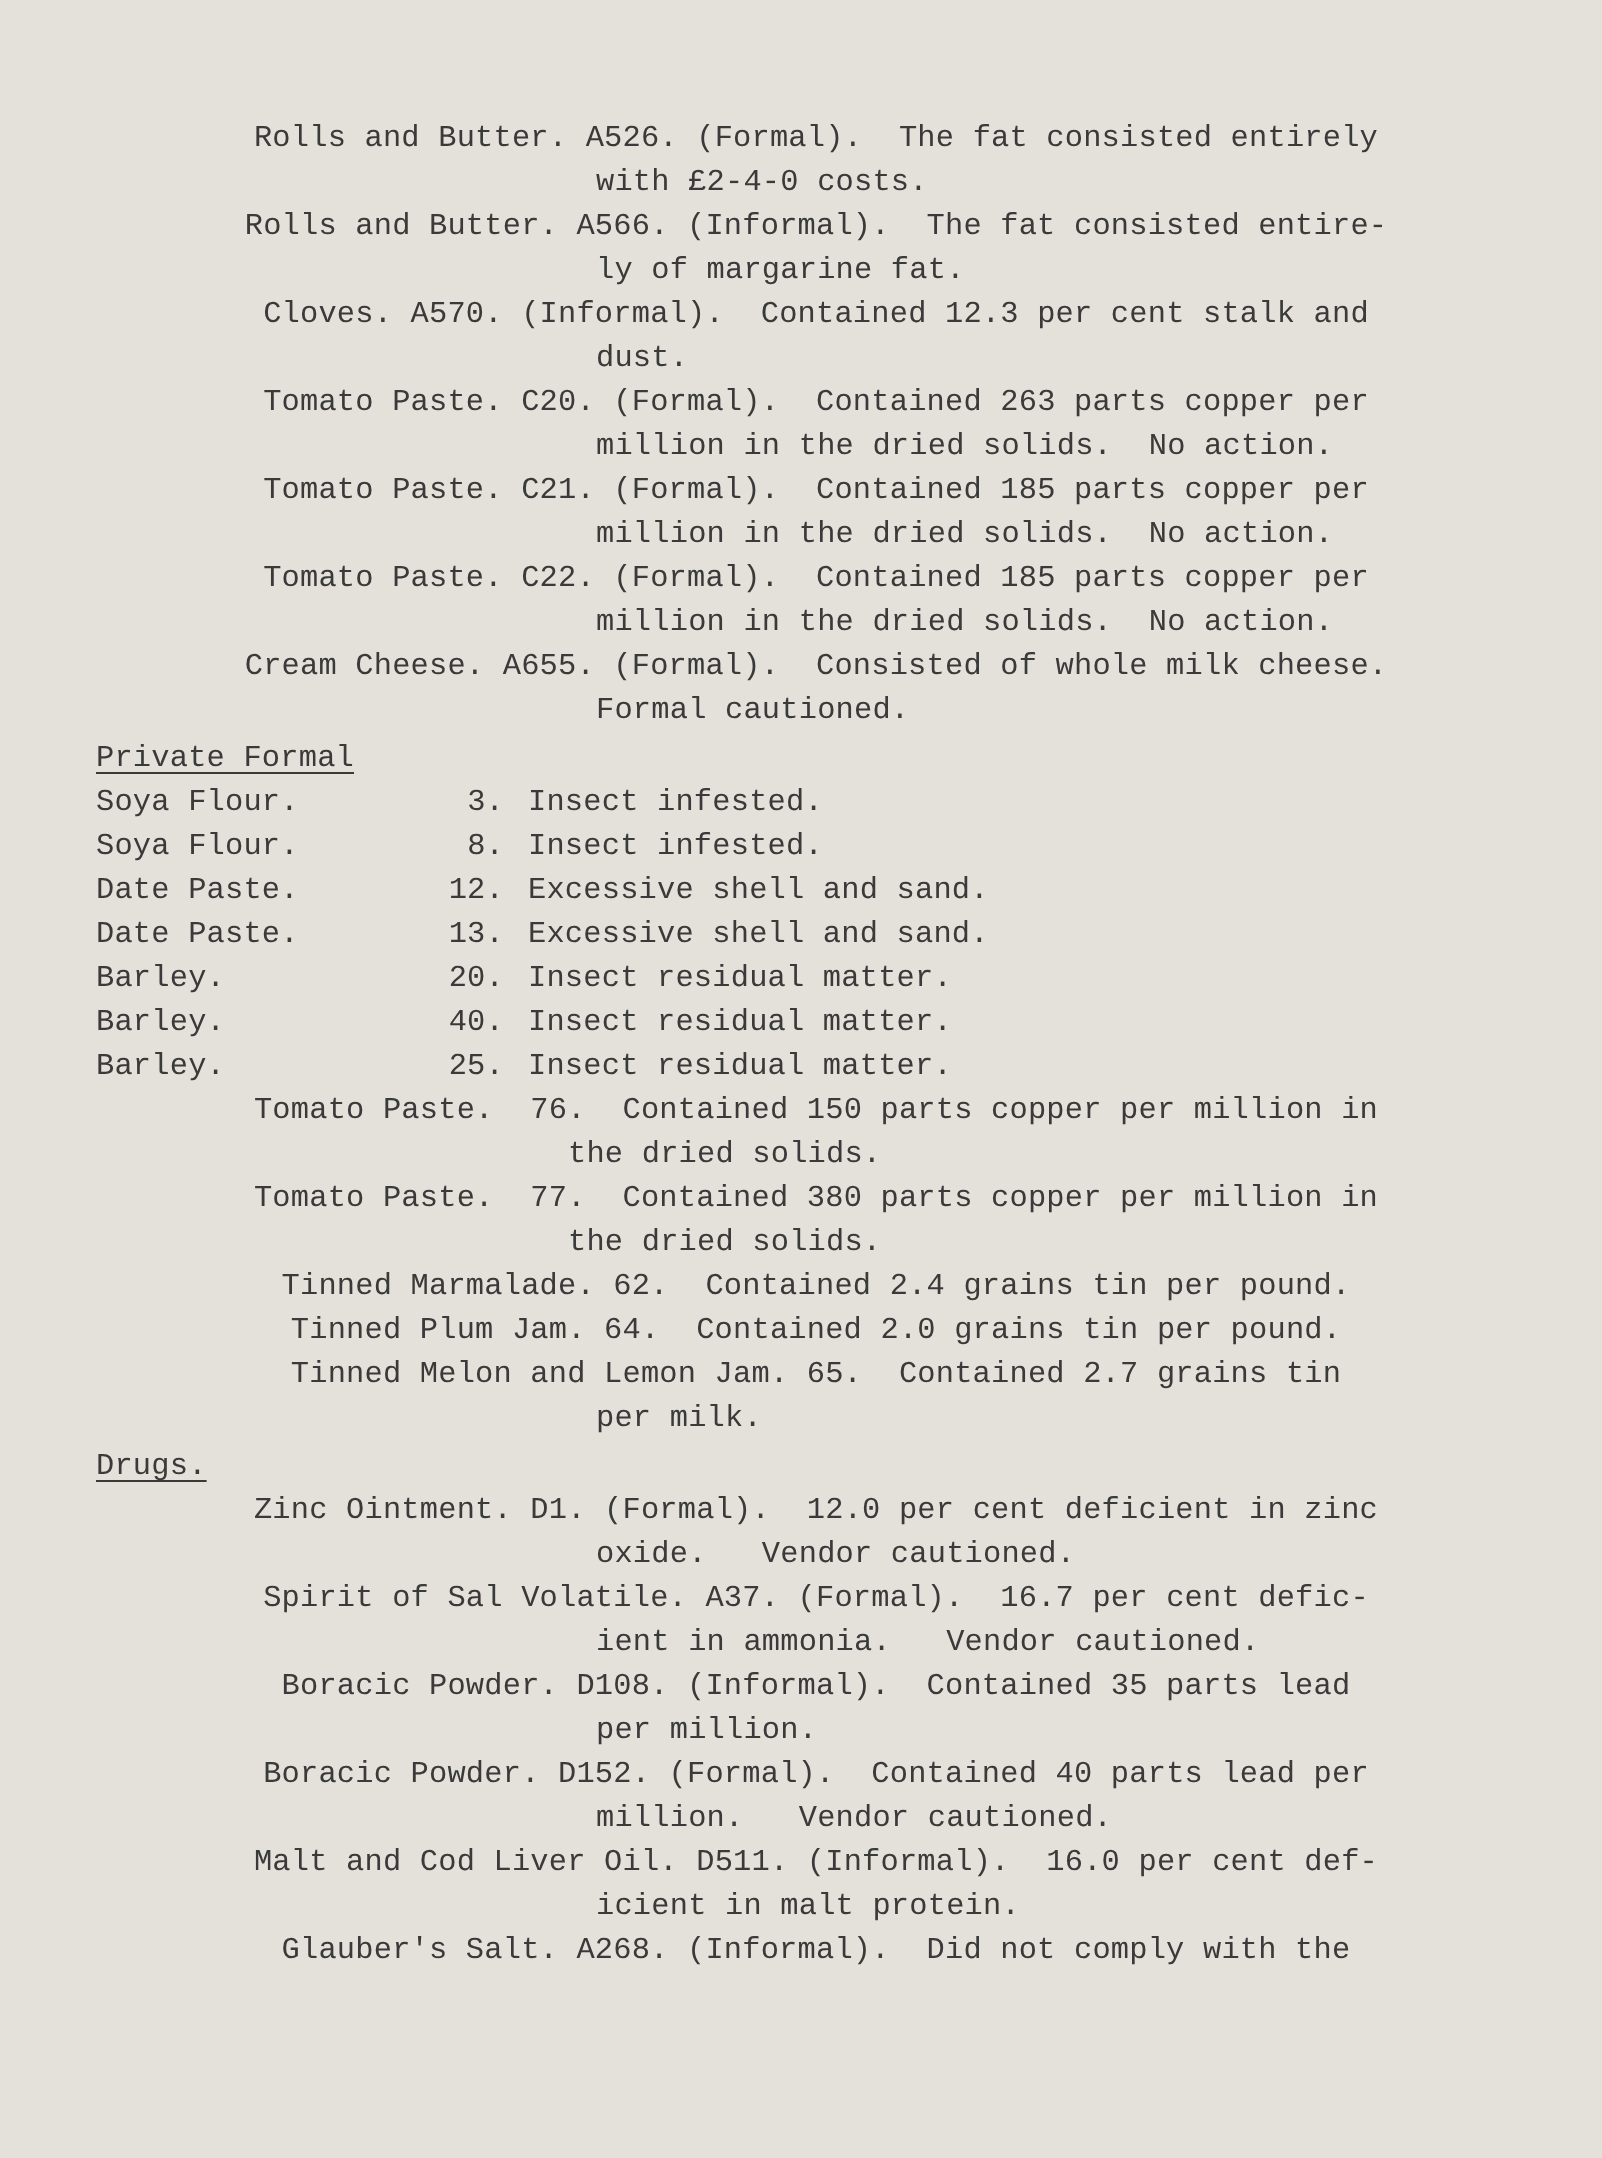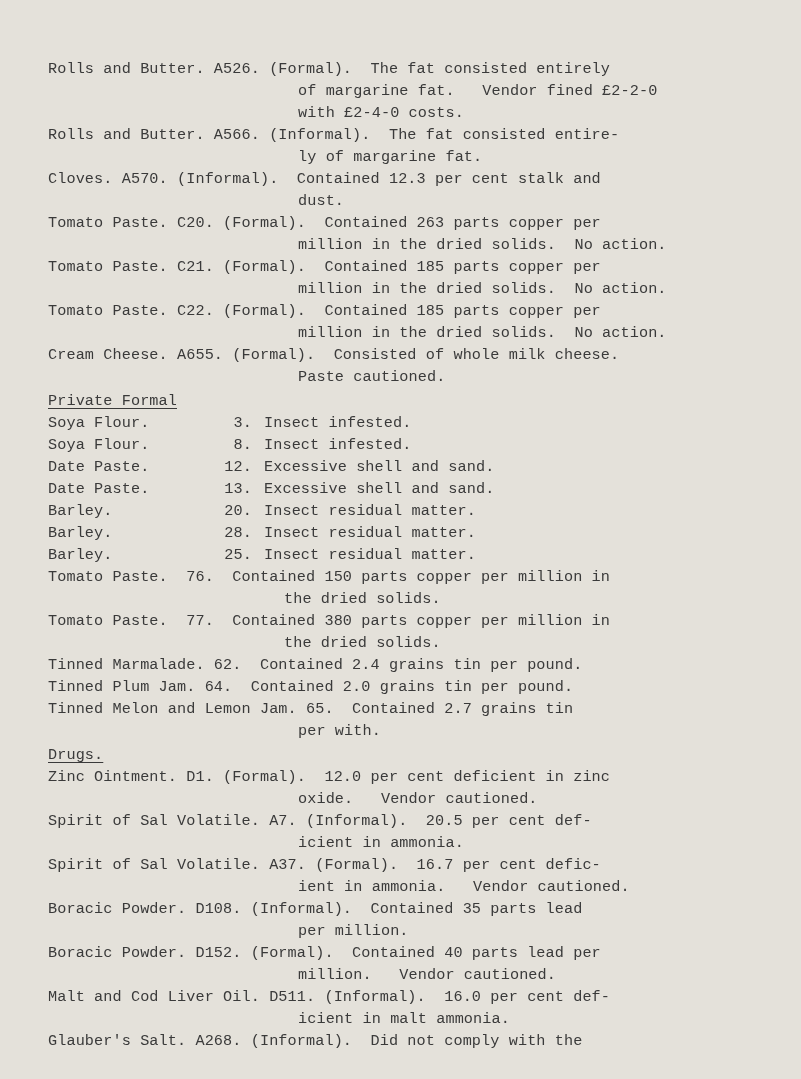--- a/index.html
+++ b/index.html
@@ -32,20 +32,21 @@
       line-height: 22px;
       letter-spacing: 0.1px;
     }
     .entry {
       position: relative;
       margin: 0;
     }
     .entry .line {
       white-space: pre;
       display: block;
+      text-align: center;
     }
     .cont {
       display: block;
       white-space: pre;
       padding-left: 250px;
     }
     .heading {
       display: inline-block;
       text-decoration: underline;
       text-underline-offset: 3px;
@@ -62,21 +63,20 @@
     .tp-row .cont { padding-left: 236px; }
   </style>
 </head>
 <body>
 
 <div class="page">
   <div class="content">
 
     <div class="entry">
       <span class="line">Rolls and Butter. A526. (Formal).  The fat consisted entirely</span>
-      <span class="cont">of margarine fat.   Vendor fined £2-2-0</span>
       <span class="cont">with £2-4-0 costs.</span>
     </div>
     <div class="entry">
       <span class="line">Rolls and Butter. A566. (Informal).  The fat consisted entire-</span>
       <span class="cont">ly of margarine fat.</span>
     </div>
     <div class="entry">
       <span class="line">Cloves. A570. (Informal).  Contained 12.3 per cent stalk and</span>
       <span class="cont">dust.</span>
     </div>
@@ -87,21 +87,21 @@
     <div class="entry">
       <span class="line">Tomato Paste. C21. (Formal).  Contained 185 parts copper per</span>
       <span class="cont">million in the dried solids.  No action.</span>
     </div>
     <div class="entry">
       <span class="line">Tomato Paste. C22. (Formal).  Contained 185 parts copper per</span>
       <span class="cont">million in the dried solids.  No action.</span>
     </div>
     <div class="entry">
       <span class="line">Cream Cheese. A655. (Formal).  Consisted of whole milk cheese.</span>
-      <span class="cont">Paste cautioned.</span>
+      <span class="cont">Formal cautioned.</span>
     </div>
 
     <div>
       <span class="heading">Private Formal</span>
 
       <div class="pf-row">
         <span class="pf-name">Soya Flour.</span>
         <span class="pf-no">3.</span>
         <span class="pf-res">Insect infested.</span>
       </div>
@@ -120,21 +120,21 @@
         <span class="pf-no">13.</span>
         <span class="pf-res">Excessive shell and sand.</span>
       </div>
       <div class="pf-row">
         <span class="pf-name">Barley.</span>
         <span class="pf-no">20.</span>
         <span class="pf-res">Insect residual matter.</span>
       </div>
       <div class="pf-row">
         <span class="pf-name">Barley.</span>
-        <span class="pf-no">28.</span>
+        <span class="pf-no">40.</span>
         <span class="pf-res">Insect residual matter.</span>
       </div>
       <div class="pf-row">
         <span class="pf-name">Barley.</span>
         <span class="pf-no">25.</span>
         <span class="pf-res">Insect residual matter.</span>
       </div>
 
       <div class="entry tp-row">
         <span class="line">Tomato Paste.  76.  Contained 150 parts copper per million in</span>
@@ -145,50 +145,46 @@
         <span class="cont">the dried solids.</span>
       </div>
       <div class="entry">
         <span class="line">Tinned Marmalade. 62.  Contained 2.4 grains tin per pound.</span>
       </div>
       <div class="entry">
         <span class="line">Tinned Plum Jam. 64.  Contained 2.0 grains tin per pound.</span>
       </div>
       <div class="entry">
         <span class="line">Tinned Melon and Lemon Jam. 65.  Contained 2.7 grains tin</span>
-        <span class="cont">per with.</span>
+        <span class="cont">per milk.</span>
       </div>
     </div>
 
     <div>
       <span class="heading">Drugs.</span>
 
       <div class="entry">
         <span class="line">Zinc Ointment. D1. (Formal).  12.0 per cent deficient in zinc</span>
         <span class="cont">oxide.   Vendor cautioned.</span>
-      </div>
-      <div class="entry">
-        <span class="line">Spirit of Sal Volatile. A7. (Informal).  20.5 per cent def-</span>
-        <span class="cont">icient in ammonia.</span>
       </div>
       <div class="entry">
         <span class="line">Spirit of Sal Volatile. A37. (Formal).  16.7 per cent defic-</span>
         <span class="cont">ient in ammonia.   Vendor cautioned.</span>
       </div>
       <div class="entry">
         <span class="line">Boracic Powder. D108. (Informal).  Contained 35 parts lead</span>
         <span class="cont">per million.</span>
       </div>
       <div class="entry">
         <span class="line">Boracic Powder. D152. (Formal).  Contained 40 parts lead per</span>
         <span class="cont">million.   Vendor cautioned.</span>
       </div>
       <div class="entry">
         <span class="line">Malt and Cod Liver Oil. D511. (Informal).  16.0 per cent def-</span>
-        <span class="cont">icient in malt ammonia.</span>
+        <span class="cont">icient in malt protein.</span>
       </div>
       <div class="entry">
         <span class="line">Glauber's Salt. A268. (Informal).  Did not comply with the</span>
 
       </div>
     </div>
 
   </div>
 </div>
 

